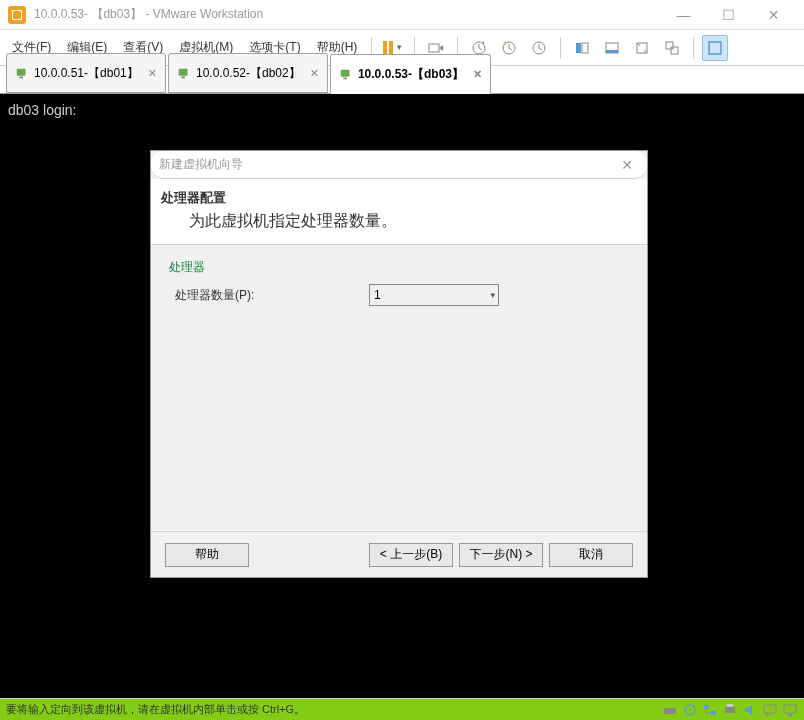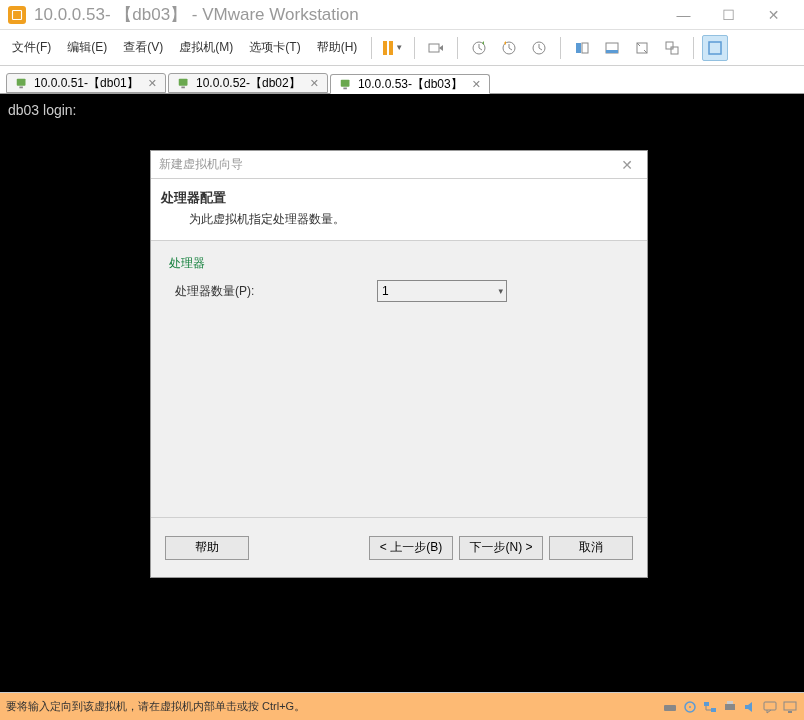--- a/index.html
+++ b/index.html
@@ -1,62 +1,62 @@
 <!DOCTYPE html>
 <html><head>
 <meta charset="utf-8">
 <style>
 * { box-sizing: border-box; margin: 0; padding: 0; font-family: "Microsoft YaHei", "Segoe UI", sans-serif; }
 body { width: 804px; height: 720px; background: #fff; overflow: hidden; position: relative; }
 
 .titlebar { height: 30px; background: #fff; border-bottom: 1px solid #e0e0e0; display: flex; align-items: center; padding: 0 8px; }
 .titlebar-icon { width: 18px; height: 18px; background: #f0a020; border-radius: 3px; margin-right: 8px; display: flex; align-items: center; justify-content: center; }
 .titlebar-icon svg { width: 12px; height: 12px; }
-.titlebar-text { font-size: 17px; color: #999; flex: 1; }
+.titlebar-text { font-size: 12px; color: #999; flex: 1; }
 .window-controls { display: flex; gap: 0; }
 .win-btn { width: 45px; height: 28px; display: flex; align-items: center; justify-content: center; color: #999; font-size: 14px; cursor: pointer; }
 
 .menubar { height: 36px; background: #fff; display: flex; align-items: center; padding: 0 6px; border-bottom: 1px solid #d0d0d0; gap: 4px; text-align: center; }
 .menu-item { font-size: 12px; color: #333; padding: 4px 6px; cursor: pointer; }
 .menu-sep { width: 1px; height: 22px; background: #ccc; margin: 0 4px; }
 .toolbar-btn { width: 26px; height: 26px; display: flex; align-items: center; justify-content: center; cursor: pointer; border-radius: 2px; }
 .toolbar-btn svg { width: 16px; height: 16px; }
 .toolbar-btn.active { background: #cde6f7; border: 1px solid #92c0e0; }
 .pause-btn { display: flex; gap: 2px; align-items: center; }
 .pause-btn .bar { width: 4px; height: 14px; background: #f0a020; }
 .dropdown-arrow { font-size: 8px; color: #666; margin-left: 2px; }
 
 .tabbar { height: 28px; background: #fff; display: flex; align-items: flex-end; padding: 0 6px; border-bottom: 1px solid #a0a0a0; gap: 2px; }
-.tab { height: 20px; display: flex; align-items: center; padding: 0 8px; font-size: 12px; border: 1px solid #a0a0a0; background: #f5f5f5; border-top-left-radius: 3px; border-top-right-radius: 3px; cursor: pointer; gap: 5px; position: relative; }
-.tab.active { background: #fff; border-bottom: 1px solid #fff; margin-bottom: -1px; font-weight: normal; }
+.tab { height: 40px; display: flex; align-items: center; padding: 0 8px; font-size: 12px; border: 1px solid #a0a0a0; background: #f5f5f5; border-top-left-radius: 3px; border-top-right-radius: 3px; cursor: pointer; gap: 5px; position: relative; }
+.tab.active { background: #fff; border-bottom: 1px solid #fff; margin-bottom: -1px; font-weight: bold; }
 .tab-icon { width: 14px; height: 14px; }
 .tab-close { color: #888; font-size: 11px; margin-left: 4px; cursor: pointer; }
 
 .console-area { position: absolute; top: 94px; left: 0; right: 0; bottom: 22px; background: #000; color: #ccc; font-family: Consolas, monospace; font-size: 14px; padding: 8px; }
 .console-line { white-space: pre; }
 
 .dialog { position: absolute; left: 150px; top: 150px; width: 498px; height: 428px; background: #f0f0f0; border: 1px solid #999; box-shadow: 2px 2px 8px rgba(0,0,0,0.3); display: flex; flex-direction: column; }
-.dialog-titlebar { height: 28px; background: #fff; display: flex; align-items: center; padding: 0 8px; border-bottom: 1px solid #d0d0d0; }
+.dialog-titlebar { height: 28px; background: #fff; display: flex; align-items: center; padding: 0 8px; border-bottom: 1px solid #d0d0d0; border-radius: 13px; }
 .dialog-title { font-size: 12px; color: #999; flex: 1; }
 .dialog-close { color: #999; cursor: pointer; font-size: 14px; padding: 2px 6px; }
 .dialog-header { background: #fff; padding: 10px 18px 12px 10px; border-bottom: 1px solid #d0d0d0; }
 .dialog-heading { font-size: 13px; font-weight: bold; color: #333; }
-.dialog-sub { font-size: 12px; color: #333; margin-left: 28px; margin-top: 4px; }
+.dialog-sub { font-size: 16px; color: #333; margin-left: 28px; margin-top: 4px; }
 .dialog-body { flex: 1; padding: 14px 18px; background: #f0f0f0; }
 .section-label { font-size: 12px; color: #15803d; margin-bottom: 8px; }
-.form-row { display: flex; align-items: center; gap: 8px; margin-bottom: 4px; }
+.form-row { display: flex; align-items: center; gap: 0; margin-bottom: 4px; }
 .form-label { font-size: 12px; color: #333; width: 200px; padding-left: 6px; }
 .form-select { width: 130px; height: 22px; font-size: 12px; border: 1px solid #888; background: #f0f0f0; padding: 0 4px; appearance: none; position: relative; }
 .select-wrap { position: relative; display: inline-block; }
 .select-arrow { position: absolute; right: 4px; top: 50%; transform: translateY(-50%); pointer-events: none; font-size: 9px; color: #555; }
-.dialog-footer { height: 60px; border-top: 1px solid #d0d0d0; display: flex; align-items: center; padding: 0 14px; gap: 6px; background: #f0f0f0; }
+.dialog-footer { height: 46px; border-top: 1px solid #d0d0d0; display: flex; align-items: center; padding: 0 14px; gap: 6px; background: #f0f0f0; }
 .dlg-btn { height: 24px; padding: 0 8px; font-size: 12px; border: 1px solid #999; background: #e8e8e8; cursor: pointer; min-width: 84px; }
 .footer-spacer { flex: 1; }
 
-.statusbar { position: absolute; bottom: 0; left: 0; right: 0; height: 28px; background: #fdba74; border-top: 1px solid #ccc; display: flex; align-items: center; padding: 8px 6px; font-size: 11px; color: #333; }
+.statusbar { position: absolute; bottom: 0; left: 0; right: 0; height: 22px; background: #84cc16; border-top: 1px solid #ccc; display: flex; align-items: center; padding: 8px 6px; font-size: 11px; color: #333; }
 .status-icons { margin-left: auto; display: flex; gap: 4px; align-items: center; }
 .status-icon { width: 16px; height: 16px; }
 </style>
 </head>
 <body>
 
 <div class="titlebar">
   <div class="titlebar-icon">
     <svg viewBox="0 0 16 16">
         <rect x="2" y="2" width="12" height="12" fill="none" stroke="#fff" stroke-width="1.5" rx="1"></rect>

